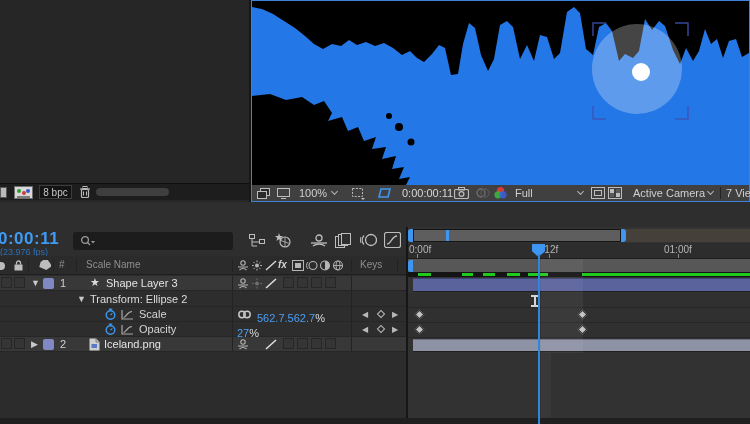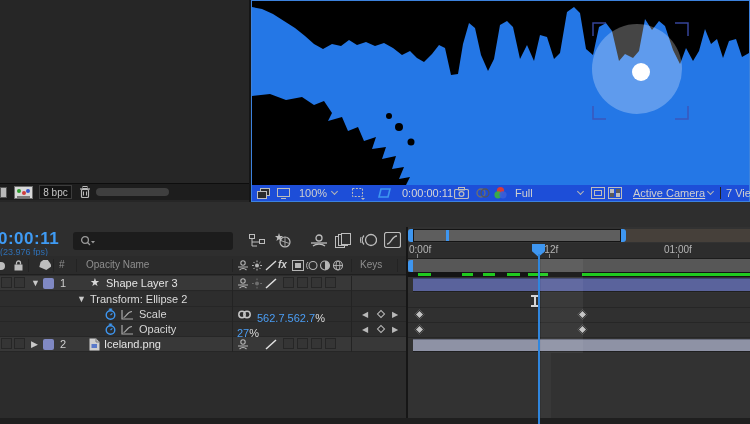--- a/index.html
+++ b/index.html
@@ -62,21 +62,21 @@
       <circle cx="385" cy="68" r="45" fill="#ffffff" fill-opacity="0.27"></circle>
       <circle cx="389" cy="71" r="9" fill="#ffffff"></circle>
       <g stroke="#3f51b5" stroke-width="1.5" fill="none" opacity="0.85">
         <path d="M341,35 L341,22 L354,22"></path>
         <path d="M423,22 L436,22 L436,35"></path>
         <path d="M436,105 L436,118 L423,118"></path>
         <path d="M354,118 L341,118 L341,105"></path>
       </g>
     </svg>
 
-    <div class="abs" style="left:0;top:184px;width:497px;height:16px;background:#1d4ed8;">
+    <div class="abs" style="left:0;top:184px;width:497px;height:16px;background:#404040;">
       <svg class="abs" style="left:5px;top:3px;" width="13" height="11" viewBox="0 0 13 11">
         <rect x="3.5" y="0.5" width="9" height="7" fill="#2a2a2a" stroke="#bdbdbd"></rect>
         <rect x="0.5" y="3.5" width="9" height="7" fill="#2a2a2a" stroke="#bdbdbd"></rect>
       </svg>
       <svg class="abs" style="left:25px;top:3px;" width="13" height="11" viewBox="0 0 13 11">
         <rect x="0.5" y="0.5" width="12" height="8" fill="none" stroke="#bdbdbd"></rect>
         <line x1="4" y1="10.5" x2="9" y2="10.5" stroke="#bdbdbd"></line>
       </svg>
       <div class="abs txt" style="left:47px;top:2px;">100%</div>
       <span class="chev abs" style="left:80px;top:4px;"></span>
@@ -108,21 +108,21 @@
         <rect x="0.5" y="0.5" width="13" height="11" fill="none" stroke="#bdbdbd"></rect>
         <rect x="3.5" y="3.5" width="7" height="5" fill="none" stroke="#bdbdbd"></rect>
       </svg>
       <svg class="abs" style="left:356px;top:2px;" width="14" height="12" viewBox="0 0 14 12">
         <rect x="0.5" y="0.5" width="13" height="11" fill="none" stroke="#bdbdbd"></rect>
         <rect x="2" y="2" width="4" height="4" fill="#bdbdbd"></rect>
           <rect x="8" y="2" width="4" height="4" fill="#5a5a5a"></rect>
         <rect x="2" y="6" width="4" height="4" fill="#5a5a5a"></rect>
           <rect x="8" y="6" width="4" height="4" fill="#bdbdbd"></rect>
       </svg>
-      <div class="abs txt" style="left:381px;top:2px;text-decoration:underline;">Active Camera</div>
+      <div class="abs txt" style="left:381px;top:2px;">Active Camera</div>
       <span class="chev abs" style="left:456px;top:4px;"></span>
       <div class="abs vline" style="left:468px;top:2px;height:12px;"></div>
       <div class="abs txt" style="left:474px;top:2px;">7 Vie</div>
     </div>
   </div>
 
   <div class="abs" style="left:0;top:202px;width:750px;height:222px;background:#2e2e2e;">
 
 
     <div class="abs" style="left:0;top:25px;width:750px;height:29px;background:#2e2e2e;">
@@ -174,21 +174,21 @@
           <rect x="1.5" y="4.5" width="8" height="6" fill="#bdbdbd"></rect>
           <path d="M3.5,4.5 V3 a2 2 0 0 1 4,0 V4.5" fill="none" stroke="#bdbdbd" stroke-width="1.3"></path>
         </svg>
         <div class="abs vline" style="left:28px;top:3px;height:13px;"></div>
         <svg class="abs" style="left:38px;top:4px;" width="13" height="11" viewBox="0 0 13 11">
           <path d="M1,4 L5,0.5 L12,0.5 L12,10.5 L5,10.5 Z" fill="#bdbdbd" transform="rotate(-35 6 5)"></path>
         </svg>
         <div class="abs vline" style="left:53px;top:3px;height:13px;"></div>
         <div class="abs txt dim" style="left:59px;top:3px;font-size:10px;">#</div>
         <div class="abs vline" style="left:76px;top:3px;height:13px;"></div>
-        <div class="abs txt dim" style="left:86px;top:3px;font-size:10px;">Opacity Name</div>
+        <div class="abs txt dim" style="left:86px;top:3px;font-size:10px;">Scale Name</div>
         <div class="abs vline" style="left:232px;top:3px;height:13px;"></div>
 
         <svg class="abs" style="left:237px;top:4px;" width="12" height="11" viewBox="0 0 12 11">
           <circle cx="6" cy="3" r="2.2" fill="none" stroke="#b5b5b5" stroke-width="1.1"></circle>
           <path d="M1,7 L11,7 M2.5,10 C4.5,8 7.5,8 9.5,10" fill="none" stroke="#b5b5b5" stroke-width="1.1"></path>
         </svg>
         <svg class="abs" style="left:251px;top:4px;" width="12" height="11" viewBox="0 0 12 11">
           <circle cx="6" cy="5.5" r="2" fill="#b5b5b5"></circle>
           <g stroke="#b5b5b5" stroke-width="1">
               <line x1="6" y1="0.5" x2="6" y2="2.2"></line>

